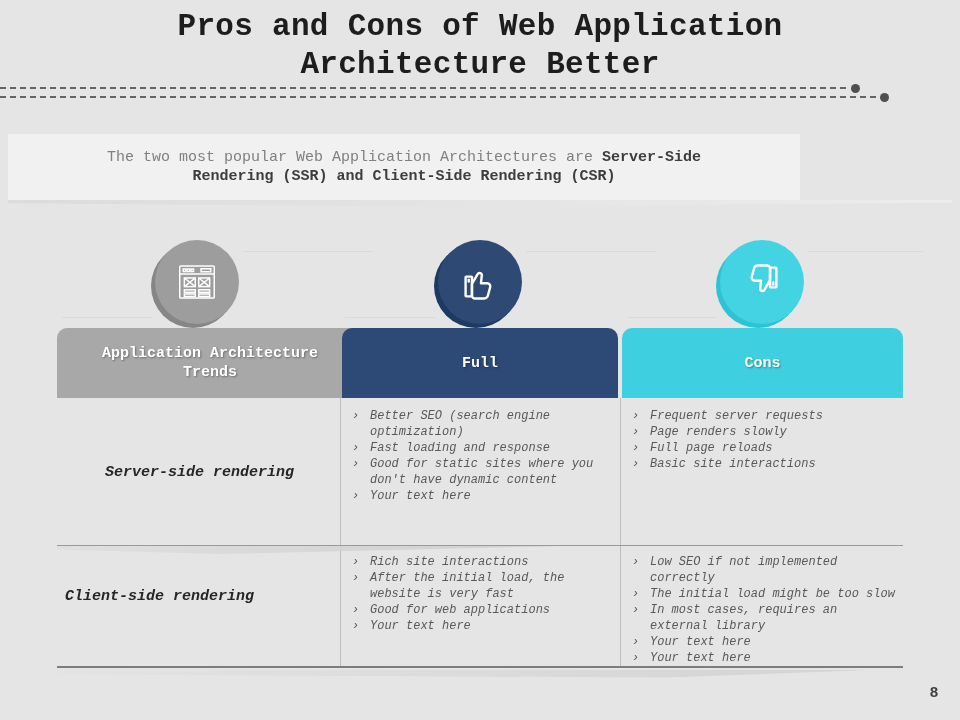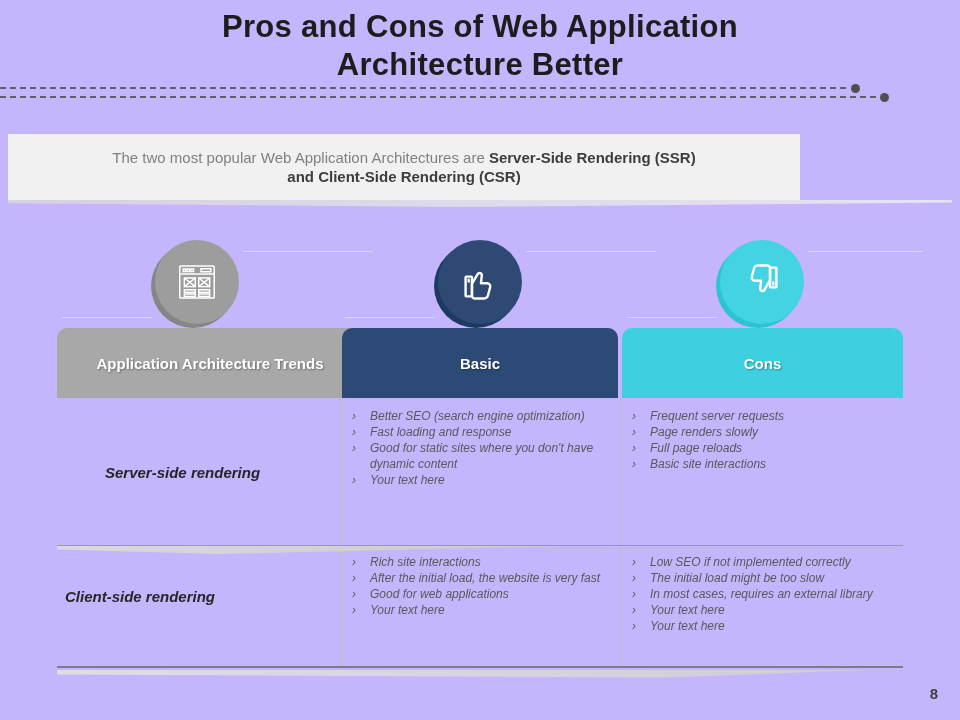--- a/index.html
+++ b/index.html
@@ -1,18 +1,18 @@
 <!DOCTYPE html>
 <html><head>
 <meta charset="utf-8">
 <style>
   html,body{margin:0;padding:0;background:#ffffff;}
   .slide{
-    position:relative;width:960px;height:720px;background:#c4b5fd;
-    font-family:Liberation Sans, sans-serif;overflow:hidden;
+    position:relative;width:960px;height:720px;background:#e5e5e5;
+    font-family:Liberation Mono, monospace;overflow:hidden;
   }
   
   .title{
     position:absolute;top:8px;left:0;right:0;margin:0;text-align:center;
     font-size:31px;line-height:38px;font-weight:bold;color:#1d1d1d;letter-spacing:.3px;
   }
   
   .dash{position:absolute;height:0;border-top:2px dashed #4f4f4f;opacity:.85;}
   .dash1{top:87px;left:0;width:846px;}
   .dash2{top:96px;left:0;width:876px;}
@@ -135,21 +135,21 @@
     <svg width="48" height="48" viewBox="0 0 40 40" fill="none" stroke="#ffffff" stroke-width="2" stroke-linejoin="round" stroke-linecap="round">
       <g transform="rotate(180 20 20)">
         <rect x="8" y="15.5" width="5.3" height="16.5" rx="0.5"></rect>
         <line x1="10.6" y1="18" x2="10.6" y2="19.6"></line>
         <path d="M13.3 21.5 L18 13.5 c1-1.8 3.7-1 3.5 1 l-0.7 6.5 h5.2 c1.7 0 2.9 1.6 2.5 3.2 l-1.9 7.1 c-0.4 1.4-1.7 2.4-3.1 2.4 h-7.7 c-1.4 0-2.5-1.1-2.5-2.5 z"></path>
       </g>
     </svg>
   </div>
 
   <div class="th th1">Application Architecture Trends</div>
-  <div class="th th2">Basic</div>
+  <div class="th th2">Full</div>
   <div class="th th3">Cons</div>
 
   <div class="tbody">
     <div class="vline v1"></div>
     <div class="vline v2"></div>
     <div class="hline"></div>
     <div class="bline"></div>
 
     <div class="row-label rl1">Server-side rendering</div>
     <div class="row-label rl2">Client-side rendering</div>

